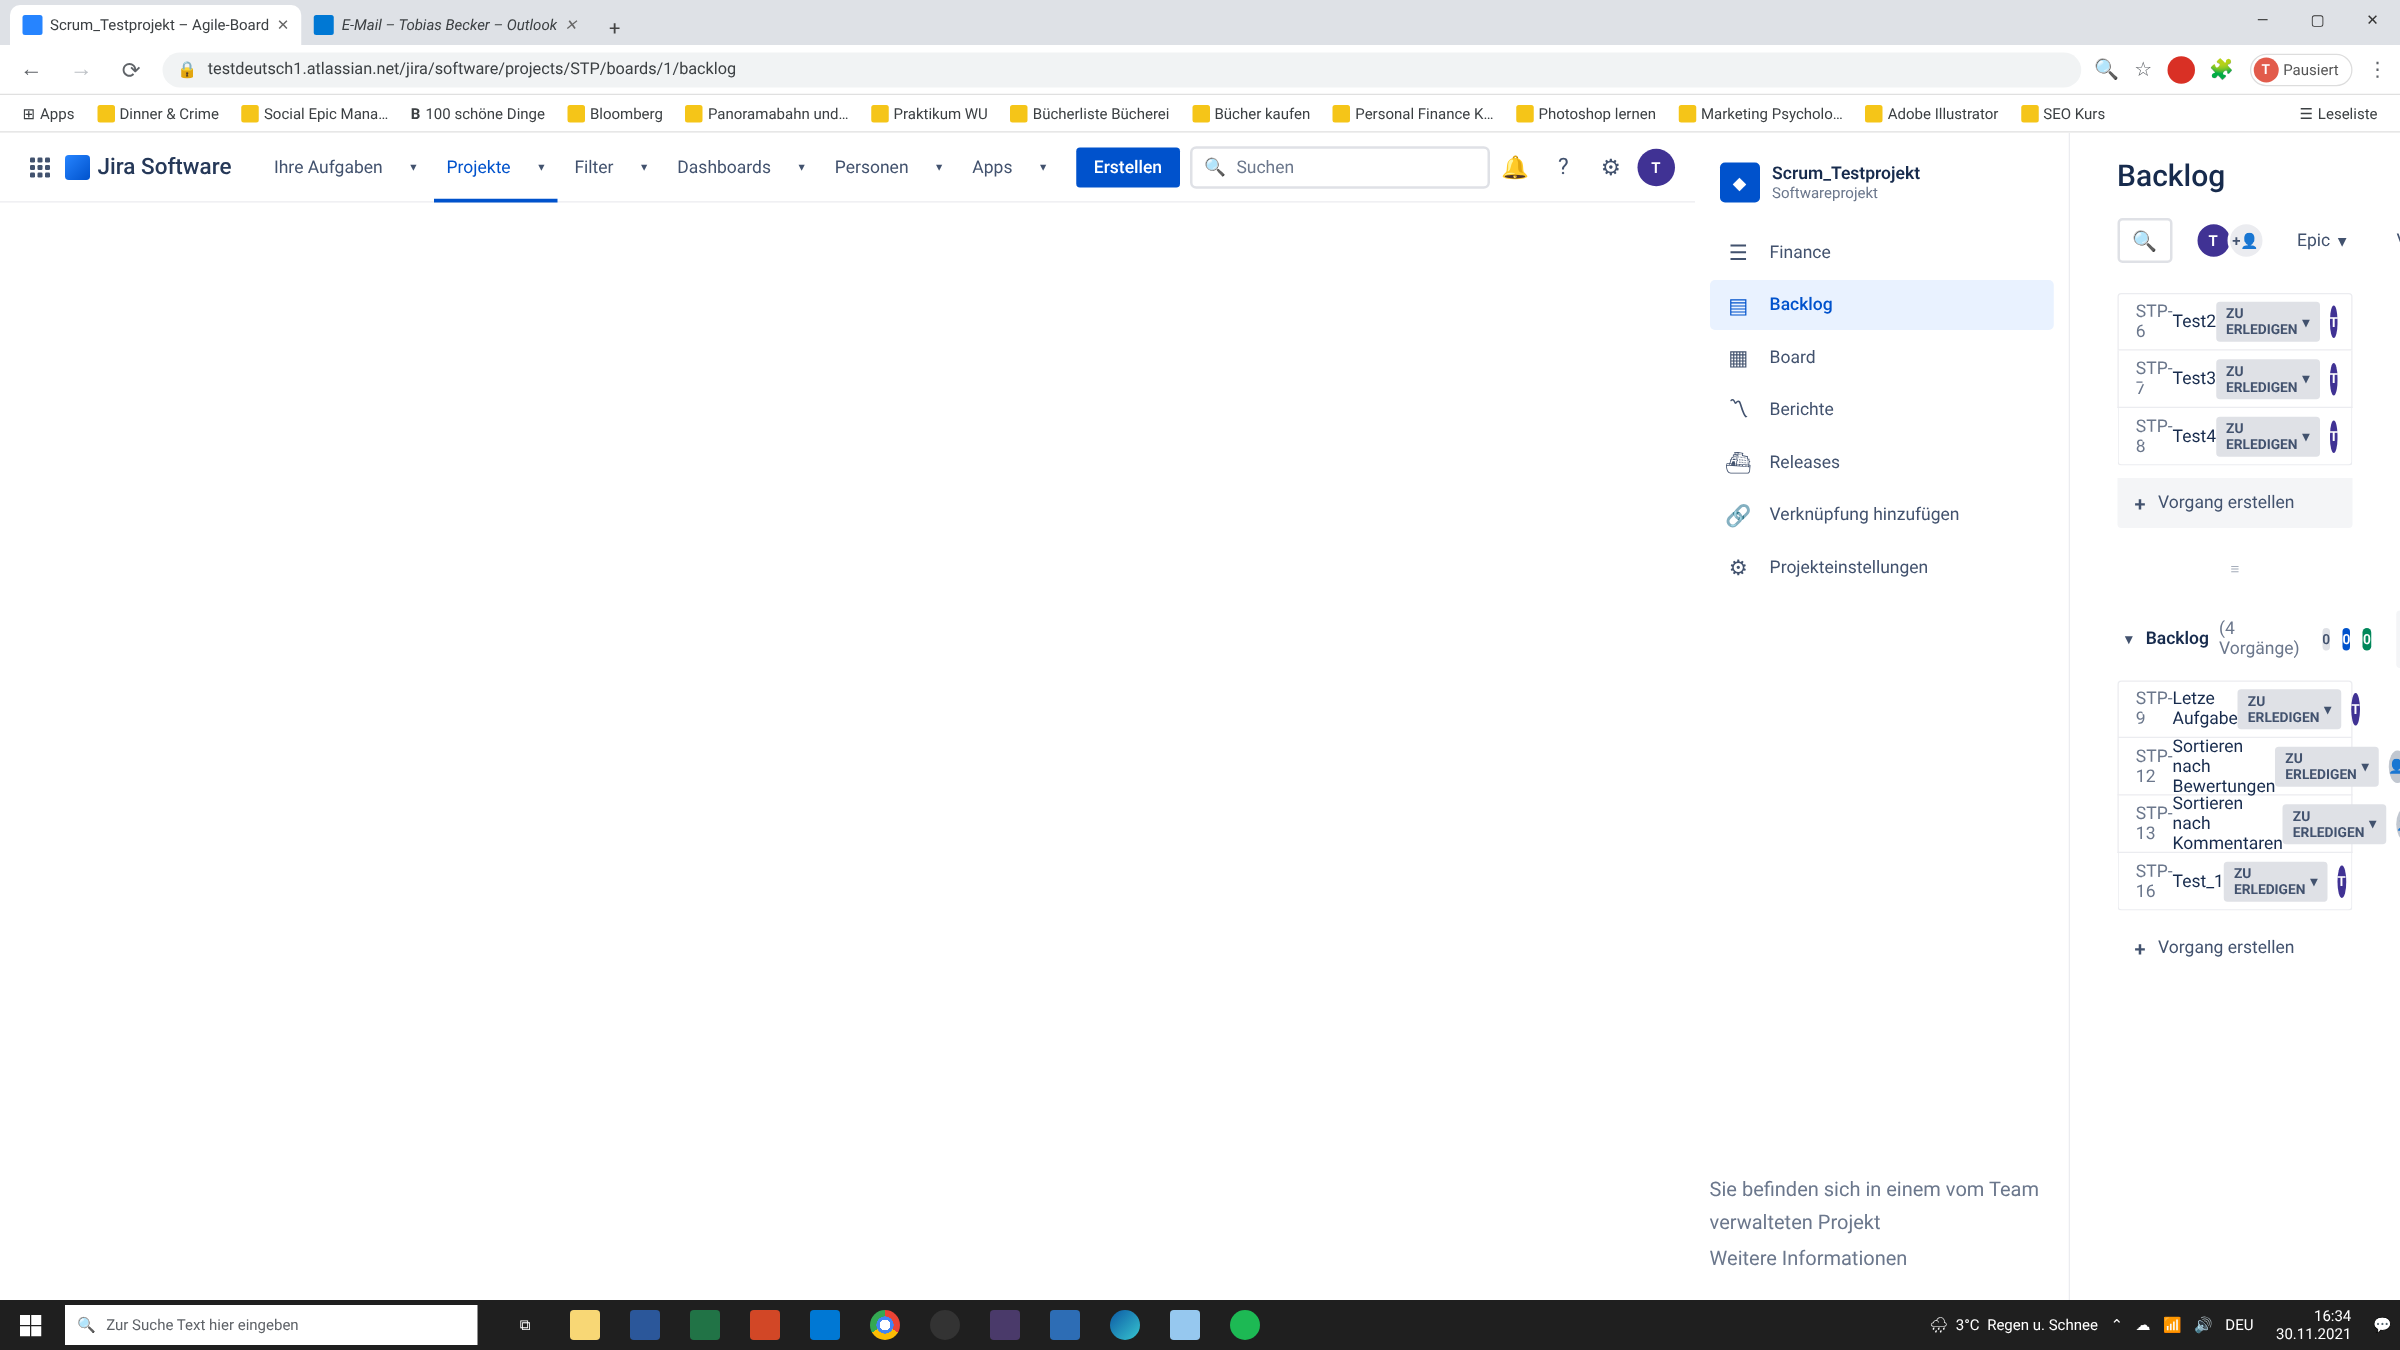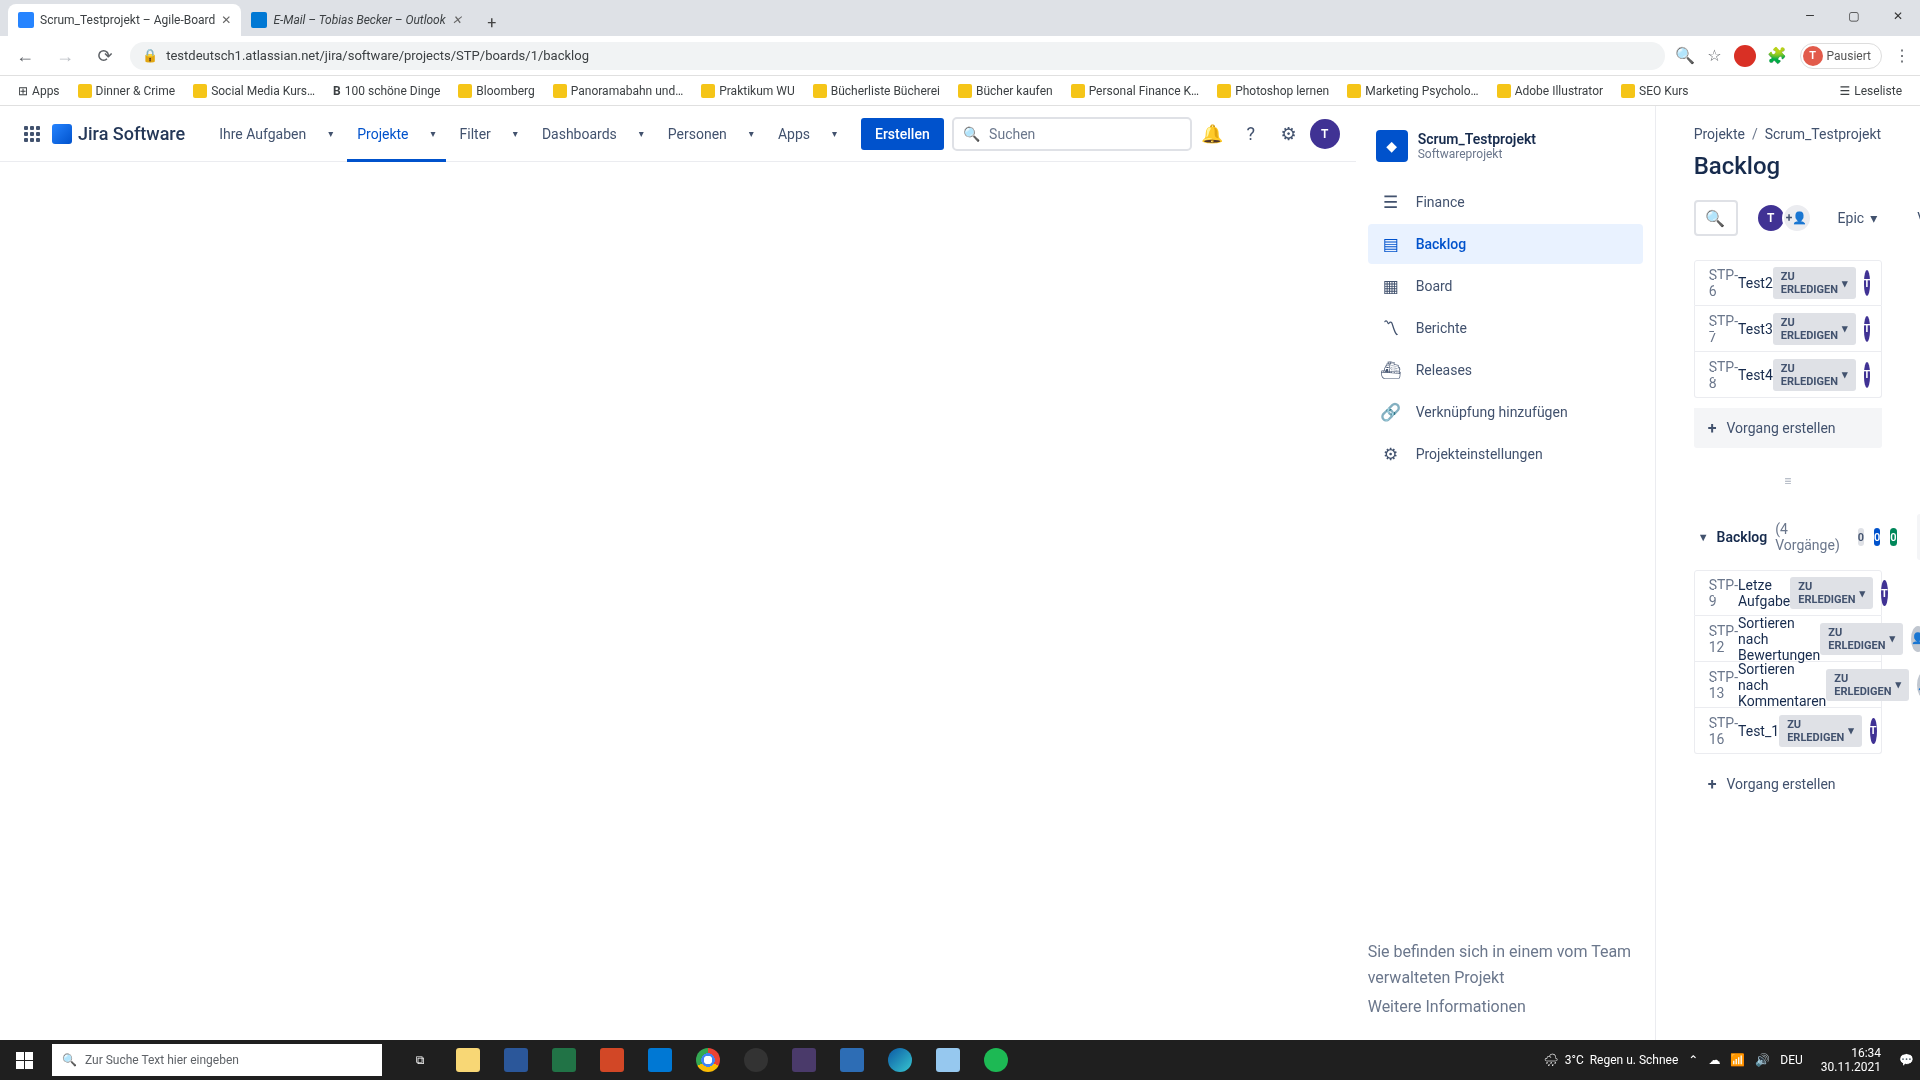--- a/index.html
+++ b/index.html
@@ -171,21 +171,21 @@
   <div class="bm">
       <span>⊞</span>
       <span>Apps</span>
     </div>
   <div class="bm">
       <span class="icon"></span>
       <span>Dinner &amp; Crime</span>
     </div>
   <div class="bm">
       <span class="icon"></span>
-      <span>Social Media Kurs…</span>
+      <span>Social Epic Mana…</span>
     </div>
   <div class="bm">
       <span style="font-weight:700;">B</span>
       <span>100 schöne Dinge</span>
     </div>
   <div class="bm">
       <span class="icon"></span>
       <span>Bloomberg</span>
     </div>
   <div class="bm">
@@ -325,25 +325,20 @@
             <span>Projekteinstellungen</span>
           </div>
       </div>
       <div class="side-footer">
         <div>Sie befinden sich in einem vom Team verwalteten Projekt</div>
         <a class="link">Weitere Informationen</a>
       </div>
     </div>
 
     <div class="content">
-      <div class="breadcrumb">
-        <span>Projekte</span>
-        &nbsp;/&nbsp;
-        <span>Scrum_Testprojekt</span>
-      </div>
       <h1 class="page-title">Backlog</h1>
 
       <div class="controls-row">
         <div class="search-small">
             <span>🔍</span>
           </div>
         <div class="avatar-stack">
           <div class="avatar-sm">T</div>
           <div class="avatar-sm add-av">+👤</div>
         </div>

